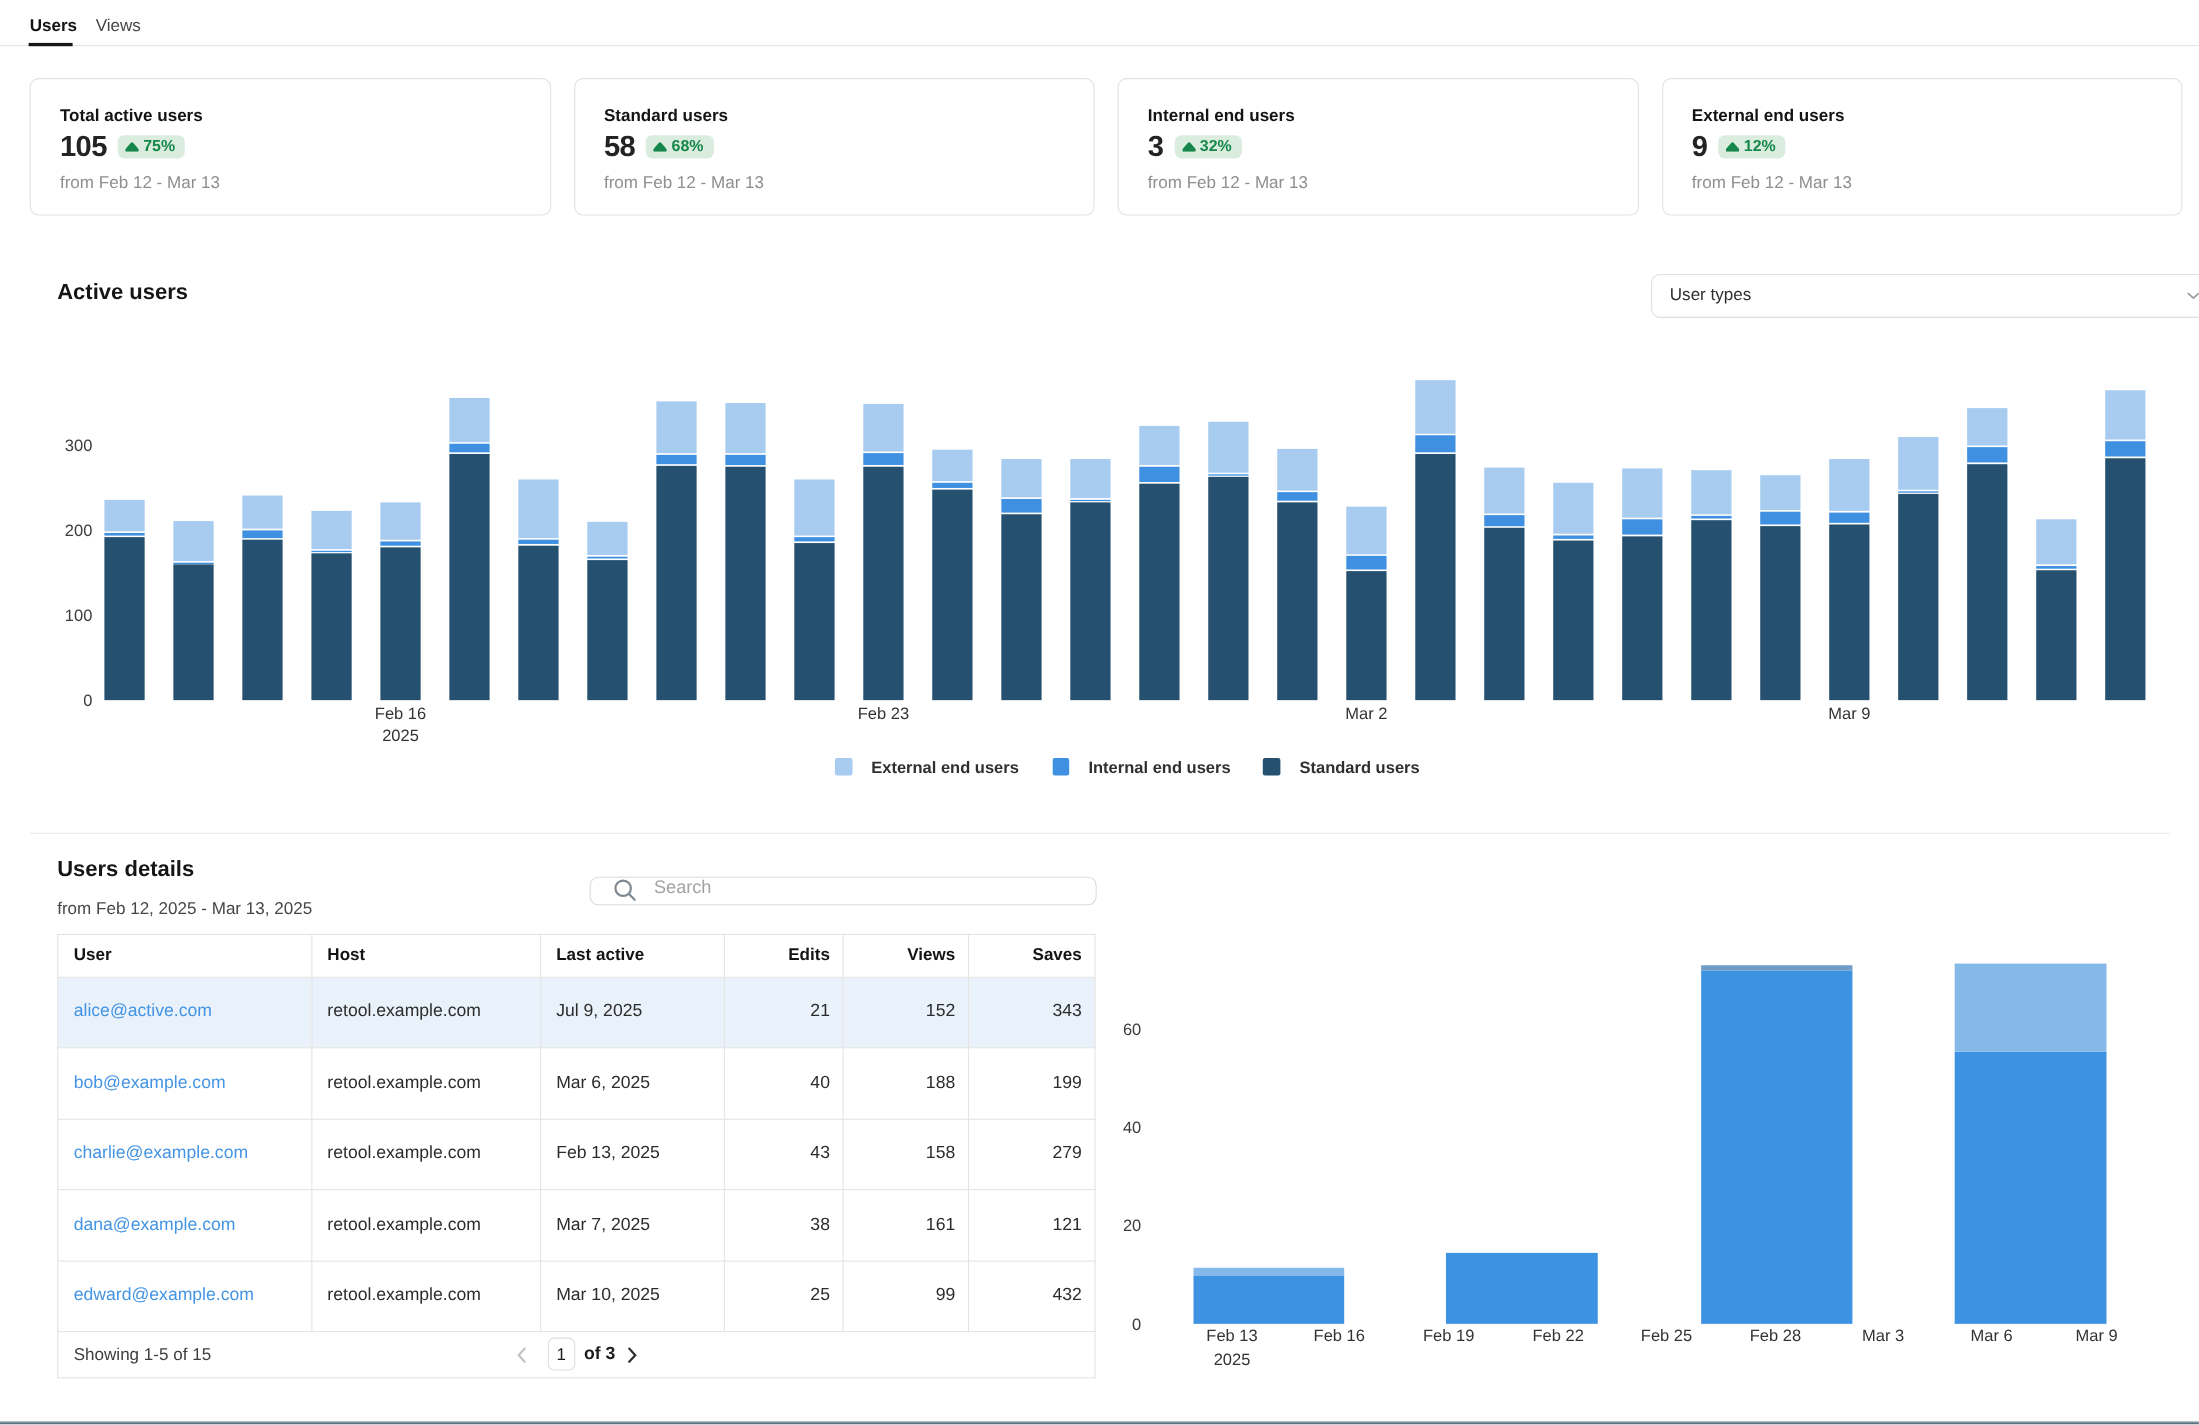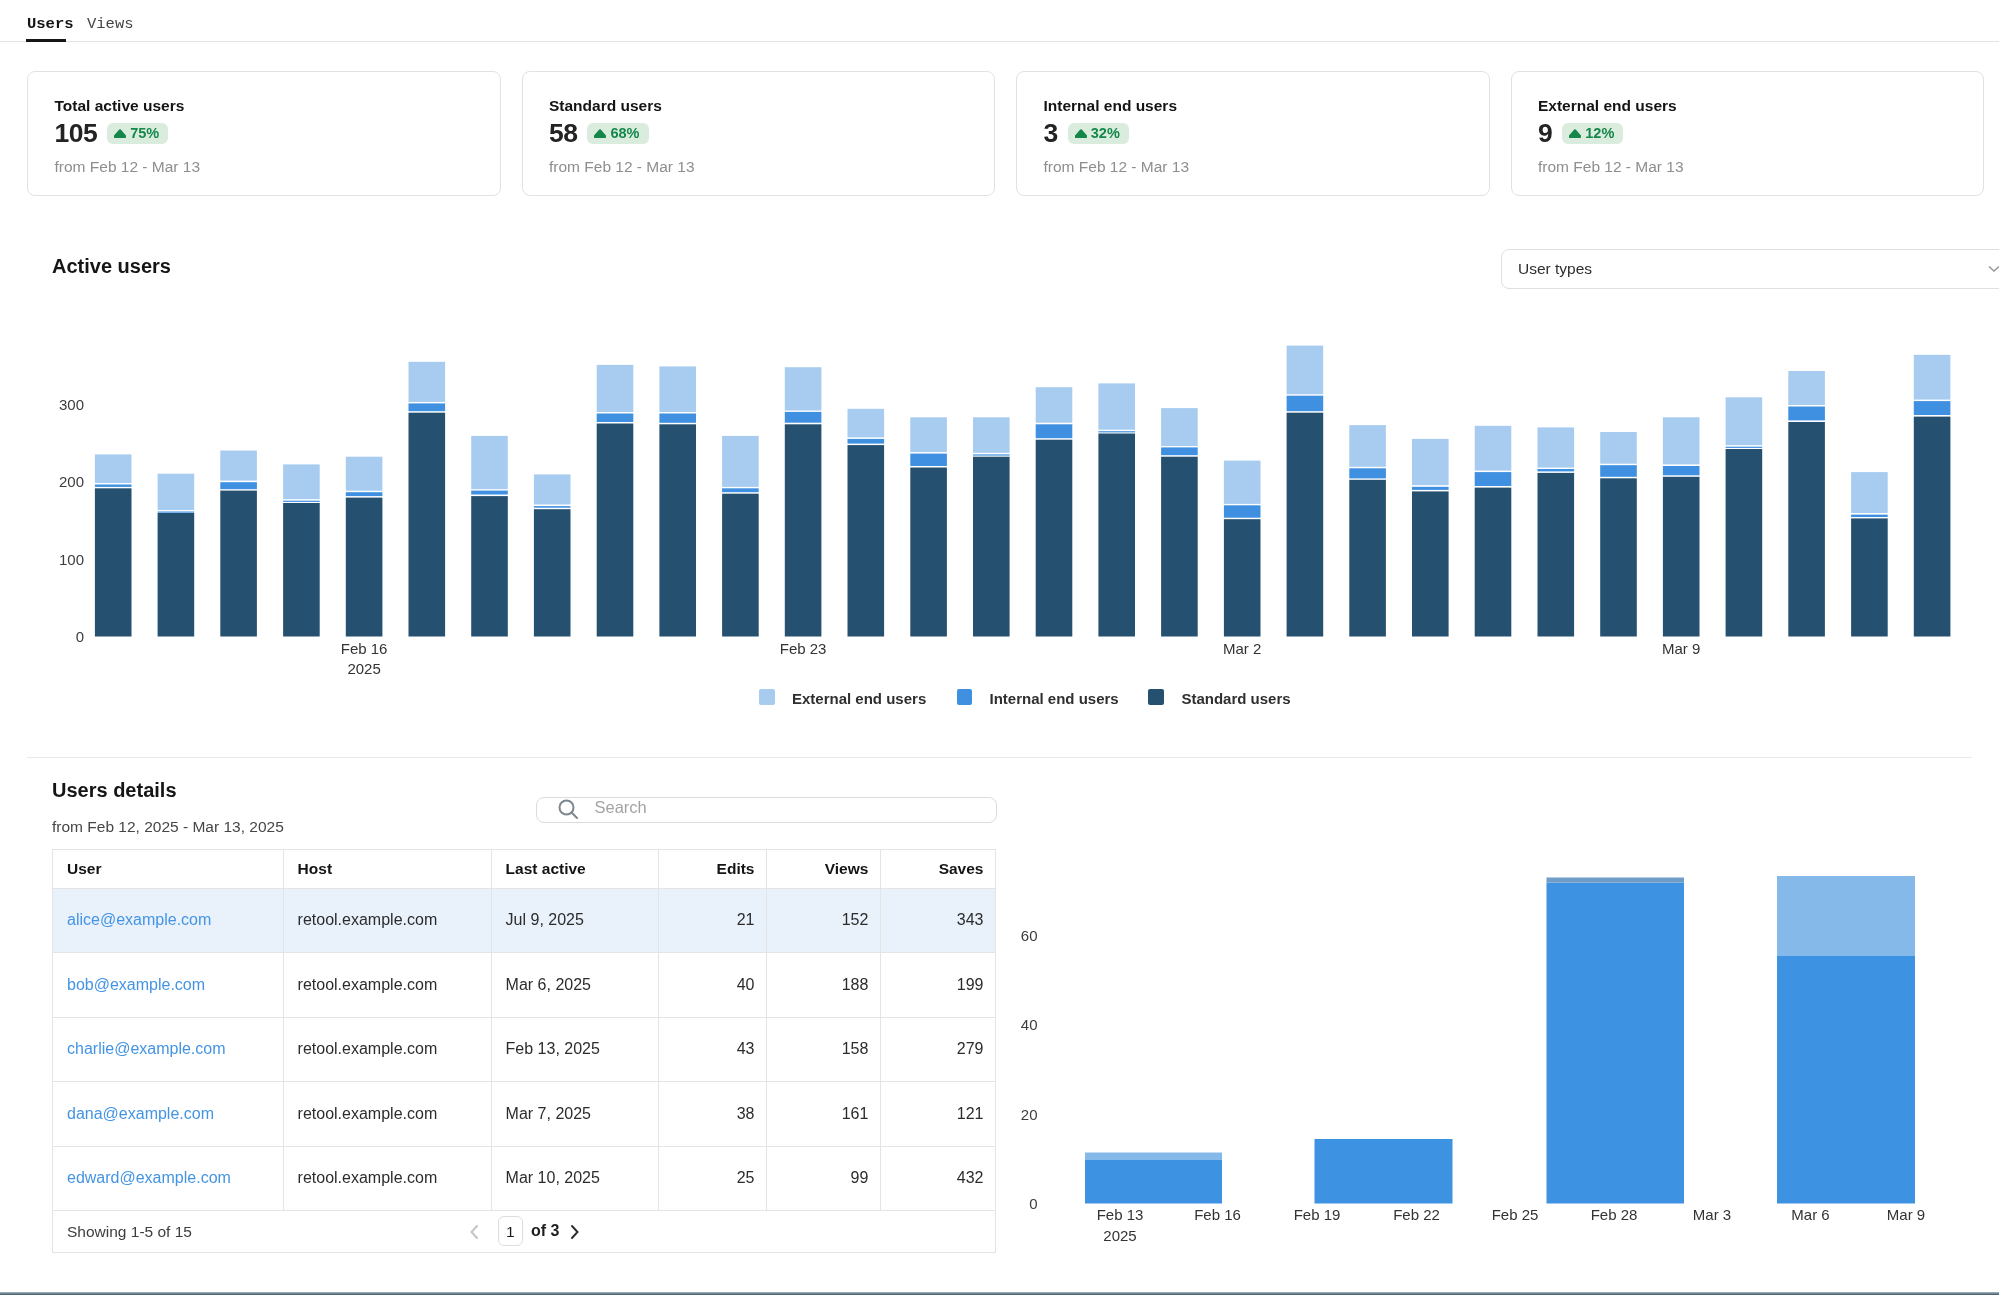--- a/index.html
+++ b/index.html
@@ -1,16 +1,16 @@
 <!DOCTYPE html>
 <html><head><meta charset="utf-8"><style>
 * { margin:0; padding:0; box-sizing:border-box; }
 html,body { background:#fff; }
 body { width:1999px; height:1295px; position:relative; font-family:"Liberation Sans",sans-serif; overflow:hidden; }
-.tabs { position:absolute; left:0; top:0; width:1999px; height:42px; border-bottom:1px solid #e4e4e4;font-family:Liberation Mono, monospace; }
+.tabs { position:absolute; left:0; top:0; width:1999px; height:42px; border-bottom:1px solid #e4e4e4; }
 .tab1 { position:absolute; left:27px; top:15px; font-size:15.5px; font-weight:bold; color:#141414; }
 .tab2 { position:absolute; left:87px; top:15px; font-size:15.5px; color:#454545; }
 .tabline { position:absolute; left:26px; top:39px; width:40px; height:3px; background:#161616; }
 .card { position:absolute; top:71px; width:473.5px; height:124.5px; border:1px solid #e2e2e2; border-radius:8px; background:#fff; }
 .ct { position:absolute; left:26.5px; top:25px; font-size:15.5px; font-weight:bold; color:#141414; }
 .cr { position:absolute; left:26.5px; top:48px; height:26px; display:flex; align-items:center; }
 .cn { font-size:26.5px; font-weight:bold; color:#232323; letter-spacing:-0.5px; }
 .badge { margin-left:10px; height:21px; background:#DAECDE; border-radius:6px; display:inline-flex; align-items:center; gap:4px; padding:0 9px 0 7px; font-size:14.5px; font-weight:bold; color:#15874A; }
 .cd { position:absolute; left:26.5px; top:85.5px; font-size:15.5px; color:#8e8e8e; }
 .h2 { position:absolute; font-size:20px; font-weight:bold; color:#151515; }
@@ -219,21 +219,21 @@
 <tbody>
       <tr>
         <th>User</th>
         <th>Host</th>
         <th>Last active</th>
         <th class="n">Edits</th>
         <th class="n">Views</th>
         <th class="n">Saves</th>
       </tr>
 <tr class="r sel">
-        <td class="em">alice@example.com</td>
+        <td class="em">alice@active.com</td>
         <td>retool.example.com</td>
         <td>Jul 9, 2025</td>
         <td class="n">21</td>
         <td class="n">152</td>
         <td class="n">343</td>
       </tr>
 <tr class="r">
         <td class="em">bob@example.com</td>
         <td>retool.example.com</td>
         <td>Mar 6, 2025</td>

